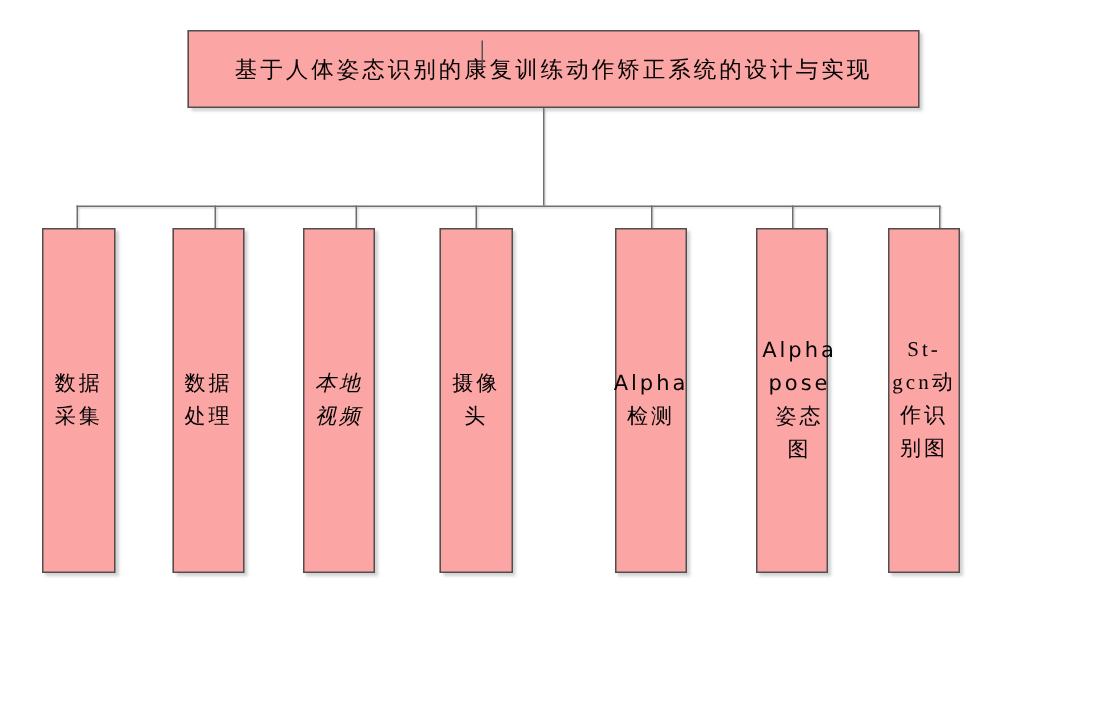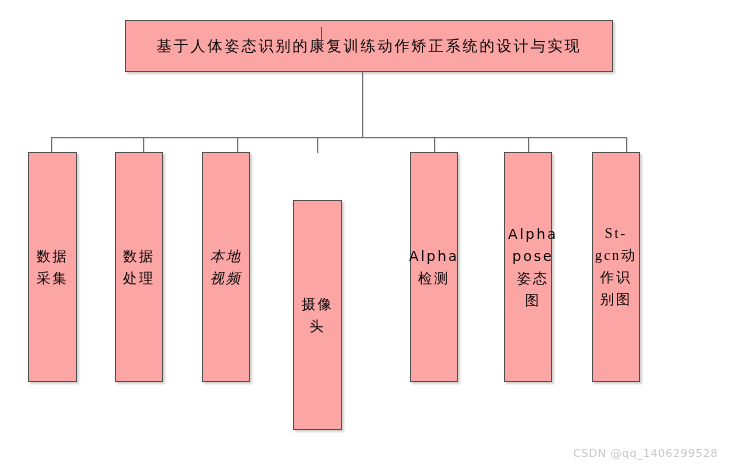--- a/index.html
+++ b/index.html
@@ -45,21 +45,21 @@
   .node-label{
     font-size:14px;
     line-height:22px;
     letter-spacing:2px;
     color:var(--text);
     white-space:pre-line;
   }
   .node-1{left:28px;  width:49px;}
   .node-2{left:115px; width:48px;}
   .node-3{left:202px; width:48px;font-style:italic;}
-  .node-4{left:293px; width:49px;margin-top:48px;}
+  .node-4{left:293px; width:49px;}
   .node-5{left:410px; width:48px;}
   .node-6{left:504px; width:48px;padding-left:10px;}
   .node-7{left:592px; width:48px;font-family:Liberation Serif, serif;}
   
   .hline{
     position:absolute;
     height:1px;
     background:var(--connector);
     box-shadow:1px 1px 1px rgba(160,160,160,0.4);
   }
@@ -141,15 +141,14 @@
 姿态
 图</span>
   </div>
   <div class="shape node node-7">
     <span class="node-label">St-
 gcn动
 作识
 别图</span>
   </div>
 
-  <span class="watermark">CSDN @qq_1406299528</span>
 
 </div>
 
 </body></html>

